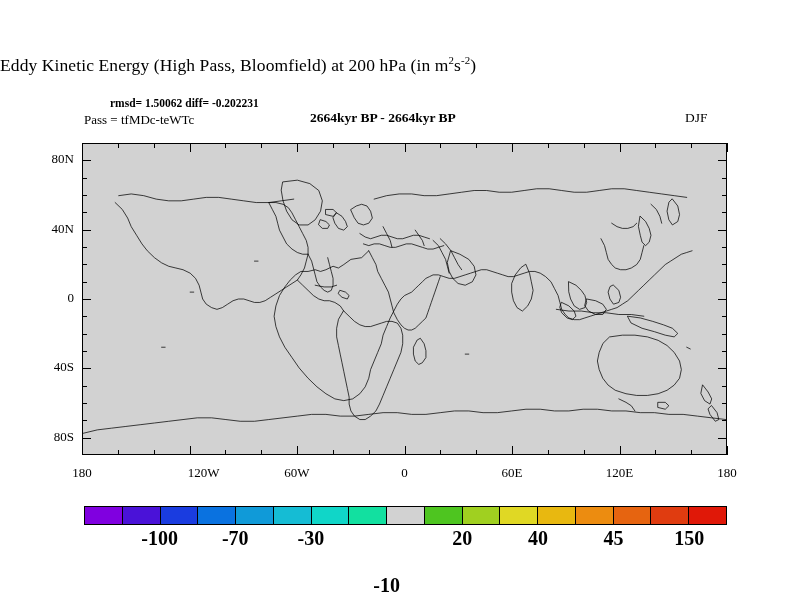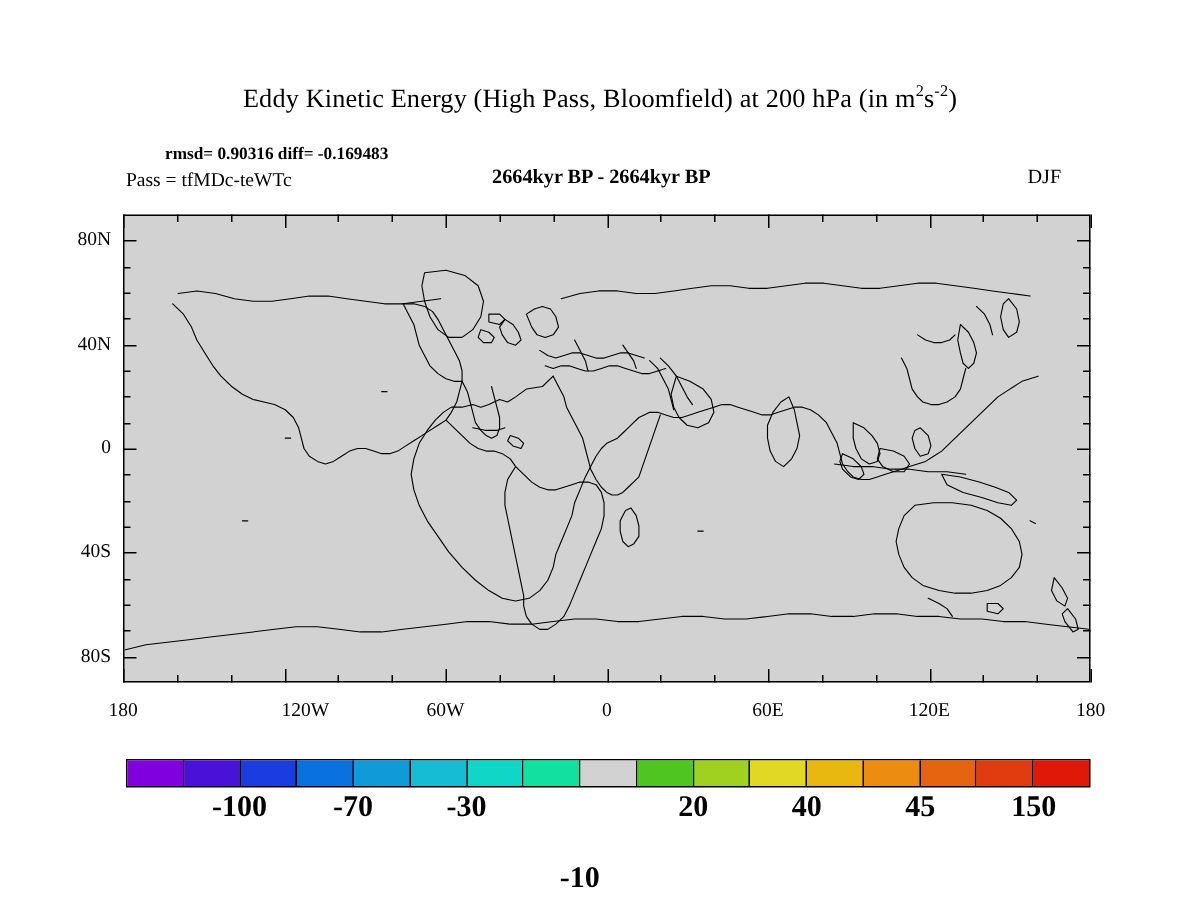--- a/index.html
+++ b/index.html
@@ -5,35 +5,35 @@
   html,body{margin:0;padding:0;}
   body{
     width:800px;height:600px;background:#ffffff;
     font-family:"Liberation Serif", serif;
     color:#000000;overflow:hidden;position:relative;
   }
   #fig{position:absolute;left:0;top:0;width:800px;height:600px;}
 
   
   .title{
-    position:absolute;left:0;top:55px;width:800px;text-align:center;
+    position:absolute;left:0;top:55px;width:800px;
     font-size:17.5px;letter-spacing:.1px;white-space:nowrap;
   }
   .title sup{font-size:.62em;vertical-align:super;line-height:0;}
 
   
   .rmsd{
     position:absolute;left:110px;top:97px;font-size:11.5px;font-weight:bold;
     white-space:nowrap;
   }
   .expt{
     position:absolute;left:84px;top:112px;font-size:13px;white-space:nowrap;
   }
   .period{
-    position:absolute;left:328px;top:110px;font-size:13.5px;font-weight:bold;
+    position:absolute;left:310px;top:110px;font-size:13.5px;font-weight:bold;
     white-space:nowrap;
   }
   .season{
     position:absolute;left:685px;top:110px;font-size:13.5px;white-space:nowrap;
   }
 
   
   .map-frame{
     position:absolute;left:82px;top:143px;width:645px;height:312px;
     background:#d2d2d2;border:1px solid #000;box-sizing:border-box;
@@ -63,21 +63,21 @@
     text-align:center;width:60px;white-space:nowrap;
   }
 </style>
 </head>
 <body>
 
 <div id="fig">
 
   <div class="title"><span>Eddy Kinetic Energy (High Pass, Bloomfield) at 200 hPa (in m</span><sup>2</sup><span>s</span><sup>-2</sup><span>)</span></div>
 
-  <div class="rmsd">rmsd= 0.90316 diff= -0.169483</div>
+  <div class="rmsd">rmsd= 1.50062 diff= -0.202231</div>
   <div class="expt">Pass = tfMDc-teWTc</div>
   <div class="period">2664kyr BP - 2664kyr BP</div>
   <div class="season">DJF</div>
 
   <div class="map-frame">
     <svg viewBox="0 0 360 180" preserveAspectRatio="none">
       <g fill="none" stroke="#000000" stroke-width="0.42" stroke-linejoin="round" stroke-linecap="round" vector-effect="non-scaling-stroke">
 
         <path d="M160,62 L156,66 L150,67 L146,70 L143,72 L140,71 L136,73 L133,74 L130,73 L126,74 L122,74 L119,76 L116,79 L113,83 L110,88 L108,94 L107,100 L108,106 L110,112 L113,118 L117,124 L121,130 L126,136 L131,141 L136,145 L141,148 L146,149 L151,148 L155,145 L158,141 L160,136 L161,131 L163,126 L165,121 L167,116 L168,111 L170,106 L172,101 L174,97 L176,93 L178,90 L180,88 L182,87 L184,86 L186,84 L188,82 L190,80 L192,78 L194,77 L196,76 L199,76 L202,77 L205,78 L208,78 L211,77 L214,76 L217,75 L220,74 L223,73 L226,73 L229,74 L232,75 L235,76 L238,77 L241,77 L244,76 L247,75 L250,74 L253,74 L256,75 L259,77 L262,80 L264,84 L266,88 L267,92 L268,96 L270,99 L272,101 L275,102 L278,102 L281,101 L284,100 L287,99 L290,98 L293,97 L296,96 L299,95 L302,93 L305,91 L308,88 L311,85 L314,82 L317,79 L320,76 L323,73 L326,70 L329,68 L332,66 L335,64 L338,63 L341,62"></path>
 

